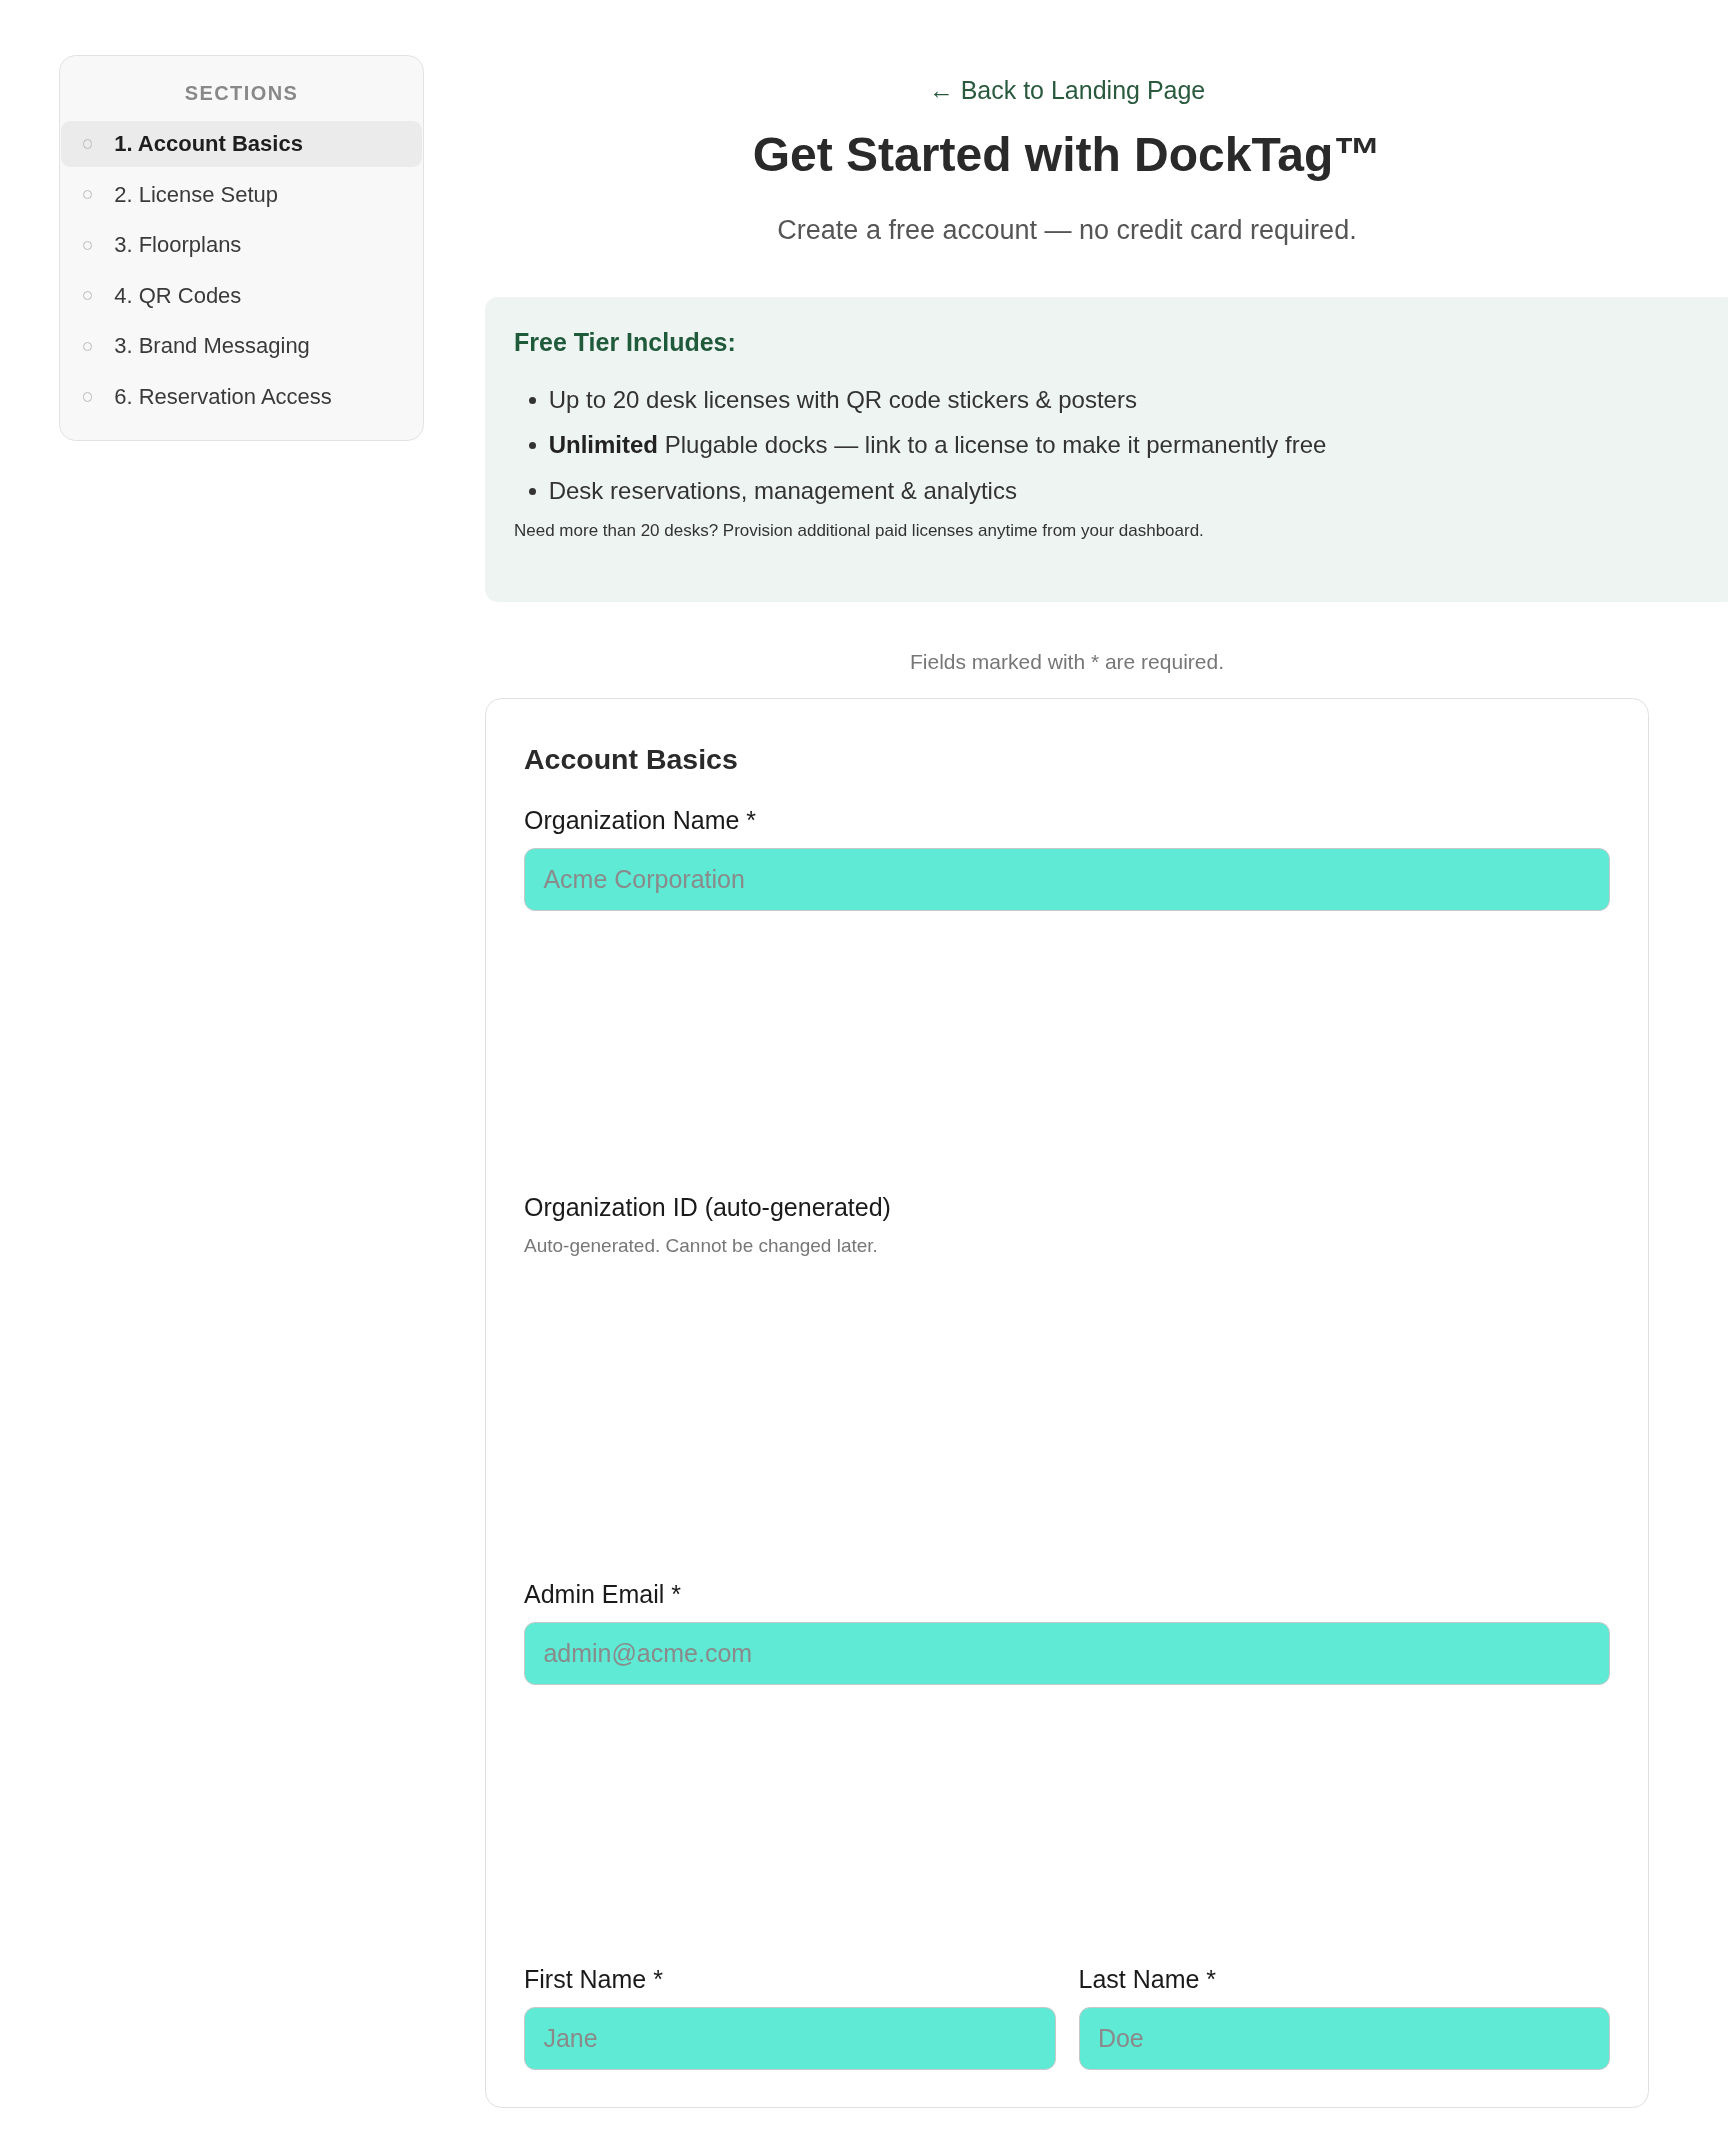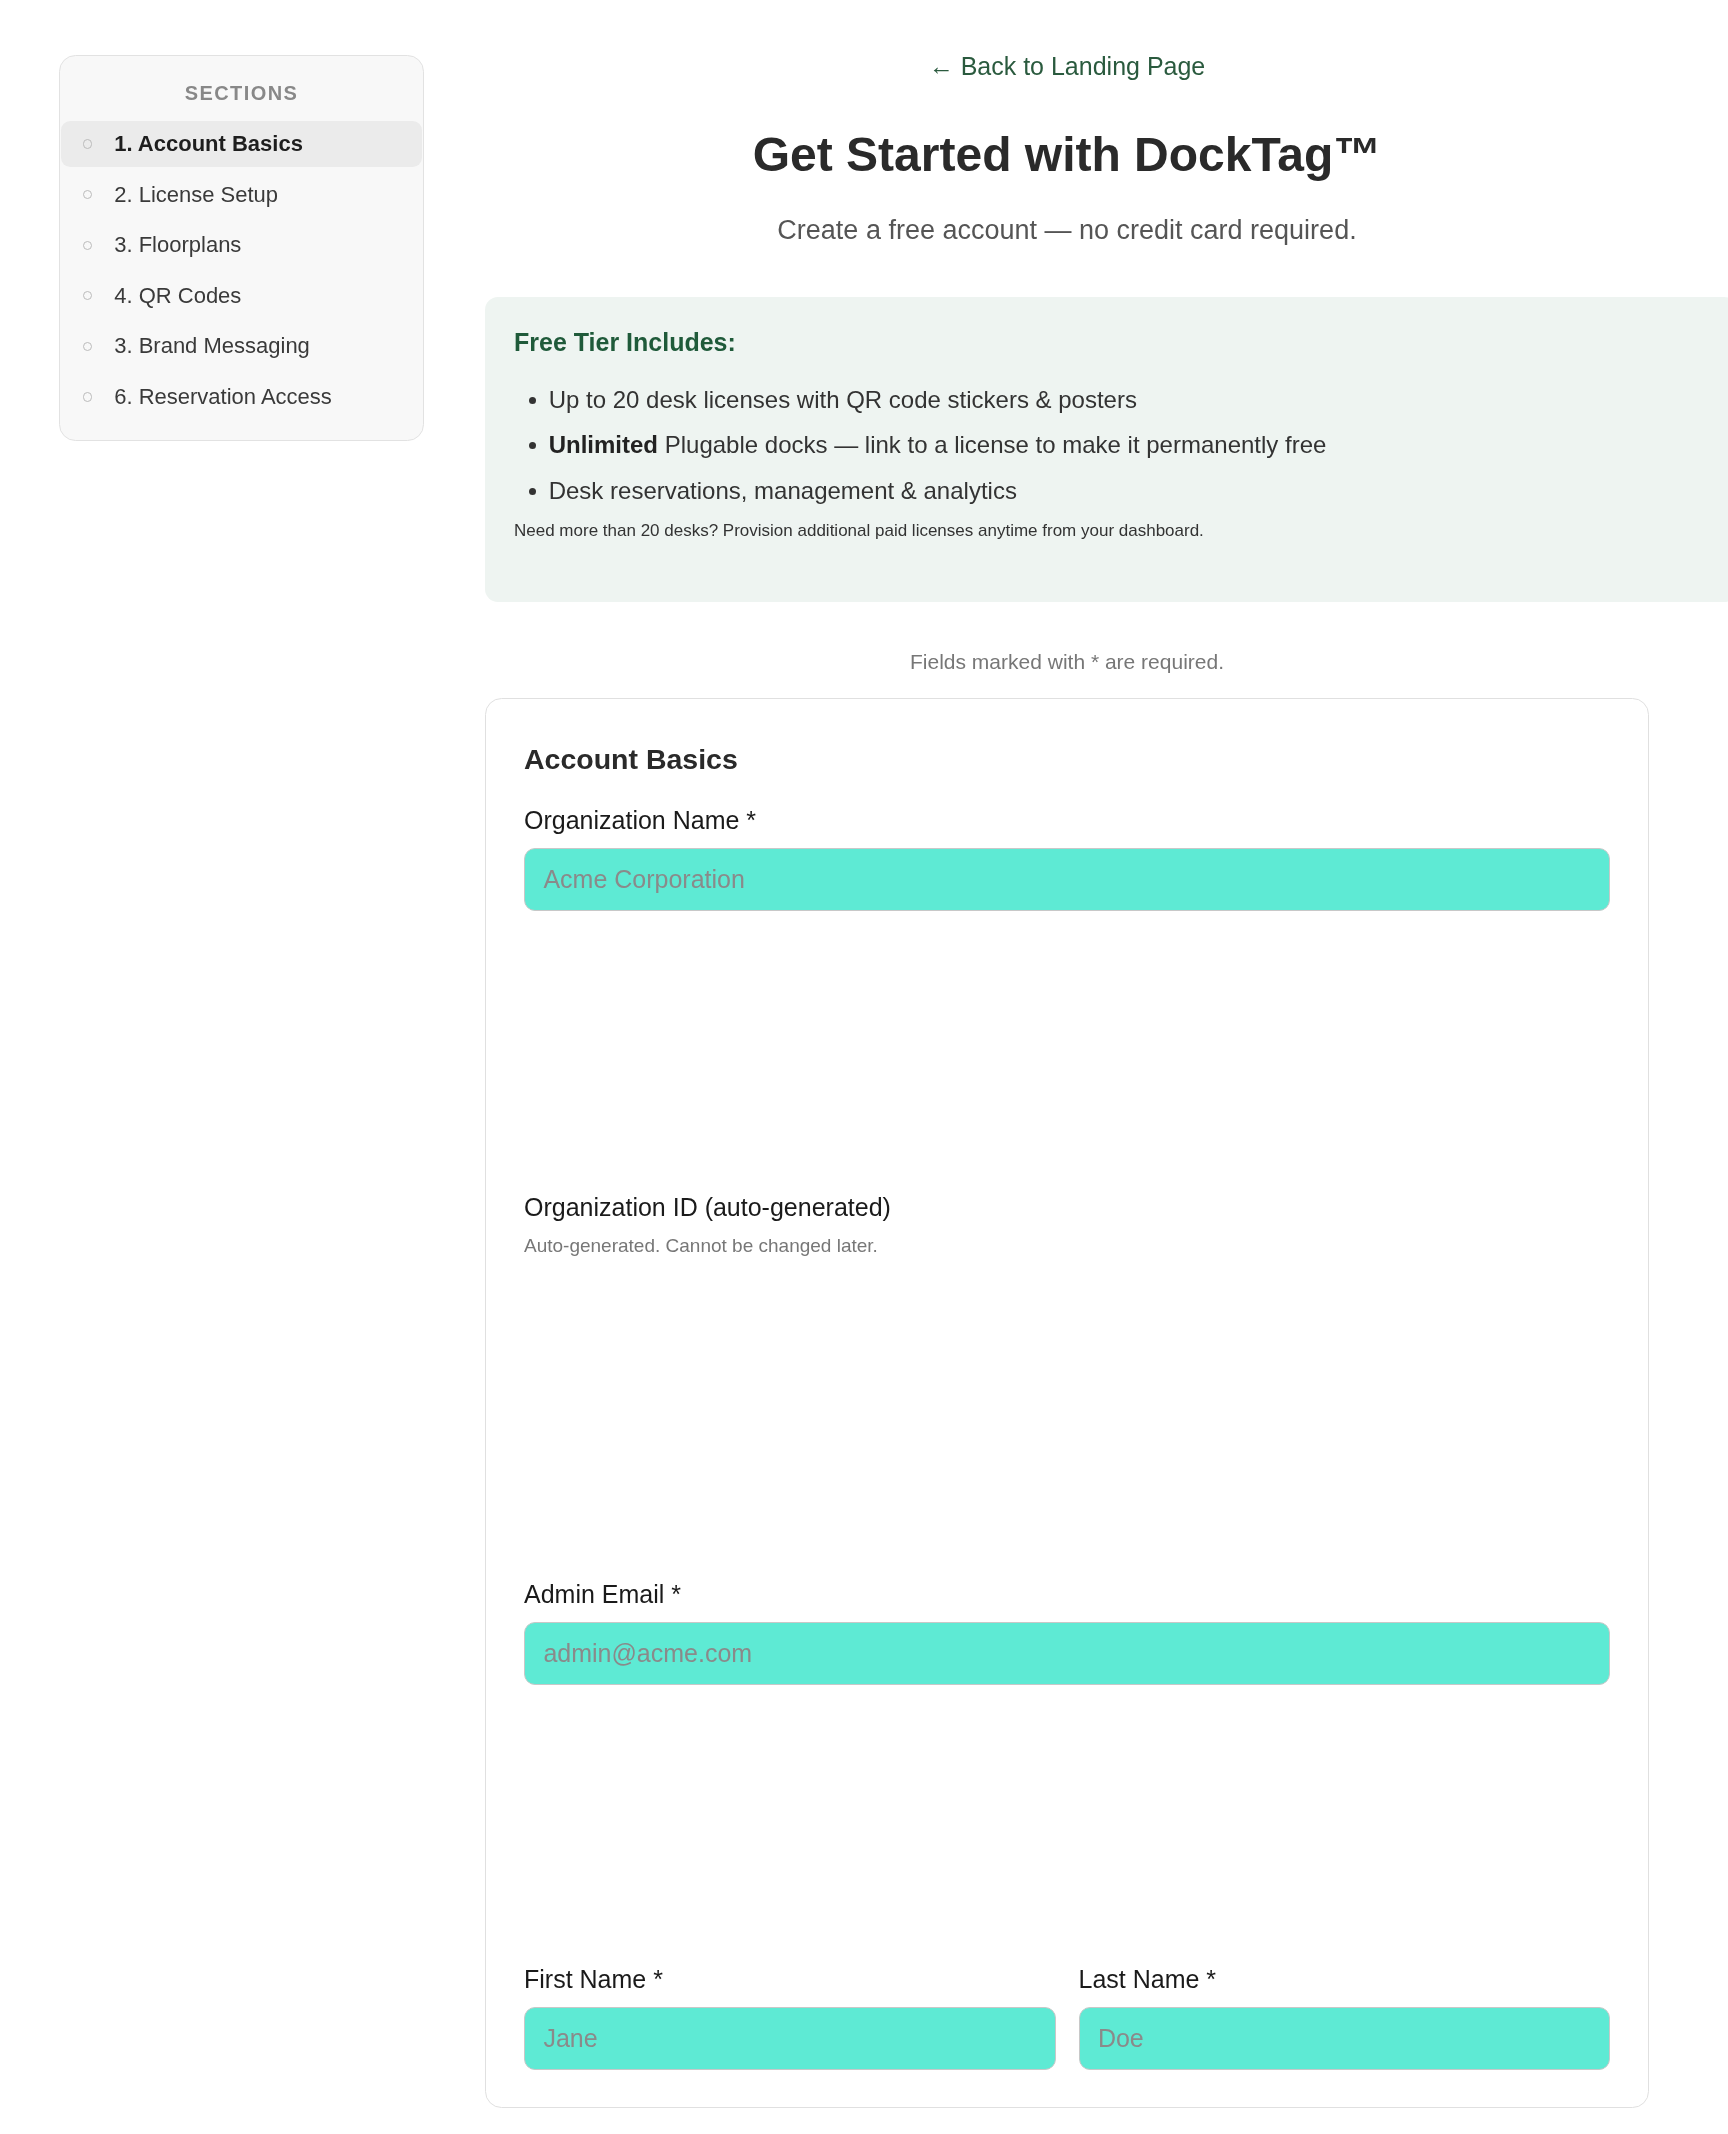--- a/index.html
+++ b/index.html
@@ -22,21 +22,21 @@
   .sidebar-item.active { background: #ebebeb; }
   .sidebar-item .dot {
     width: 9.2px; height: 9.2px; border: 1.4px solid #bbb; border-radius: 50%;
     margin-right: 22px; flex-shrink: 0;
   }
   .sidebar-item .label { font-size: 22px; color: #3a3a3a; }
   .sidebar-item.active .label { font-weight: bold; color: #1e1e1e; }
 
   .main { position: absolute; left: 485px; top: 0; width: 1164px; }
   .back-link {
-    position: absolute; top: 52px; left: 0; width: 1164px; text-align: center;
+    position: absolute; top: 76px; left: 0; width: 1164px; text-align: center;
     font-size: 25px; color: #2a5a3e; text-decoration: none; cursor: pointer;
   }
   .page-title {
     position: absolute; top: 127px; left: 0; width: 1164px; text-align: center;
     font-size: 48px; font-weight: bold; color: #2a2a2a;
   }
   .subtitle {
     position: absolute; top: 215px; left: 0; width: 1164px; text-align: center;
     font-size: 27px; color: #555;
   }

